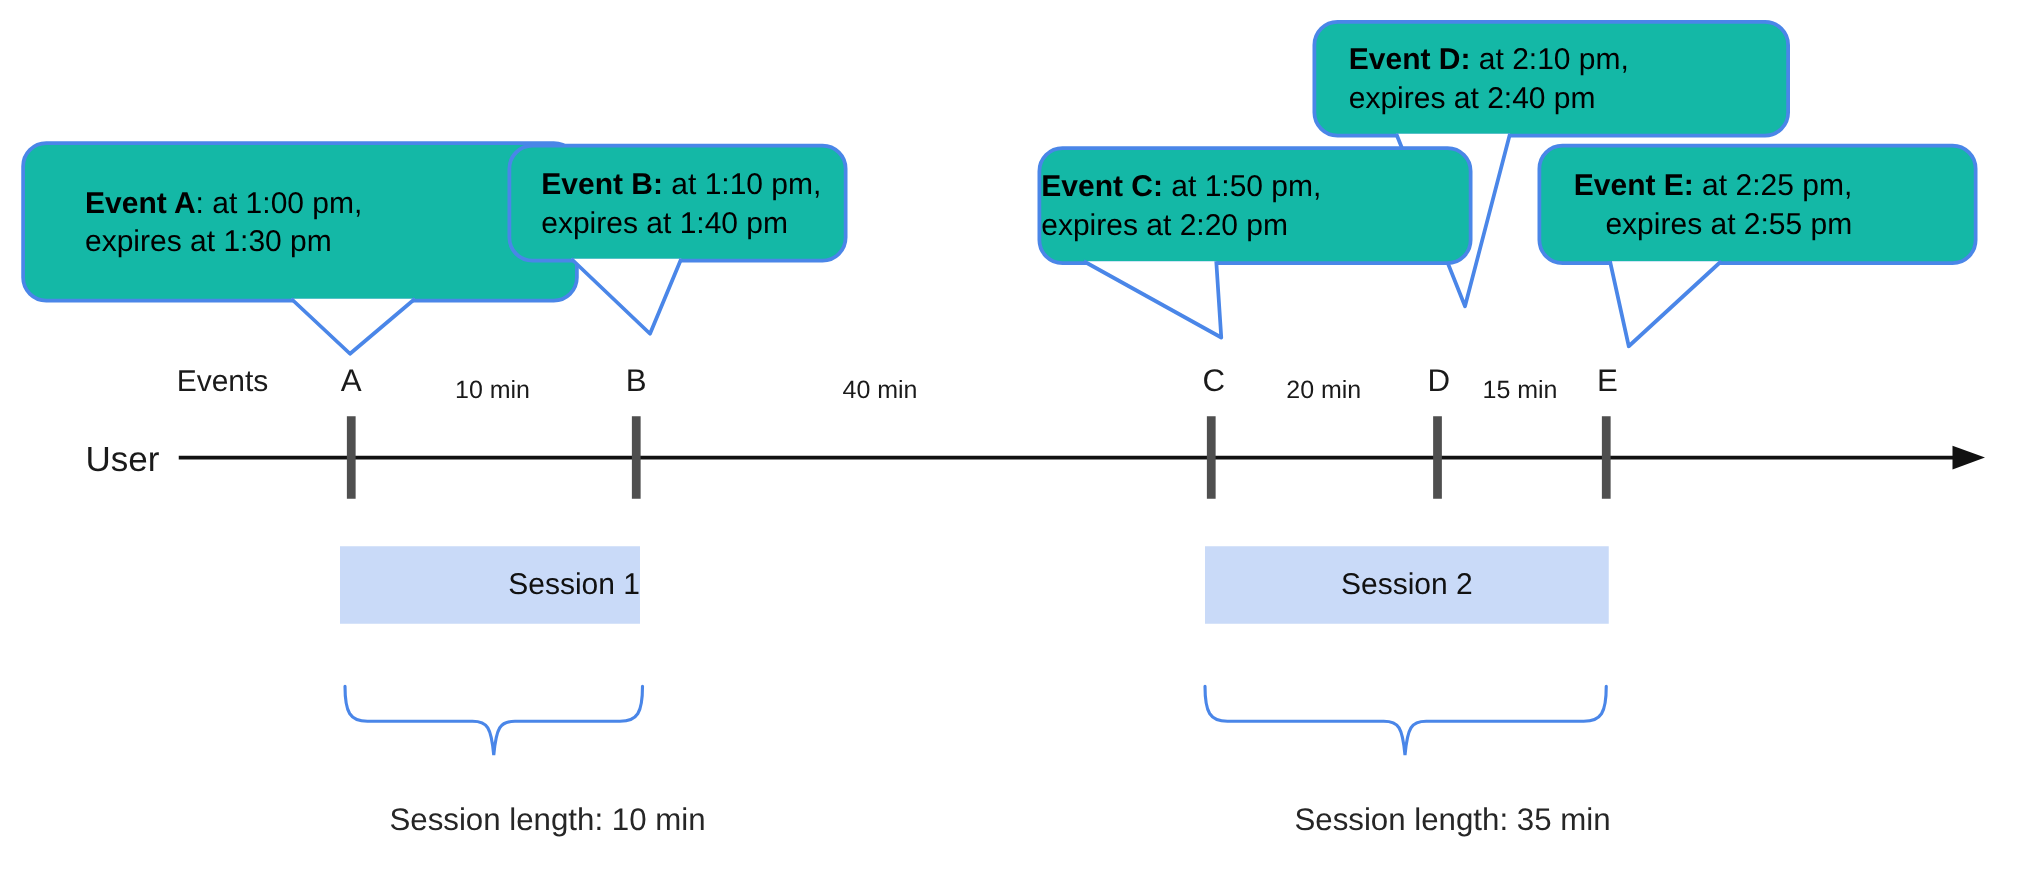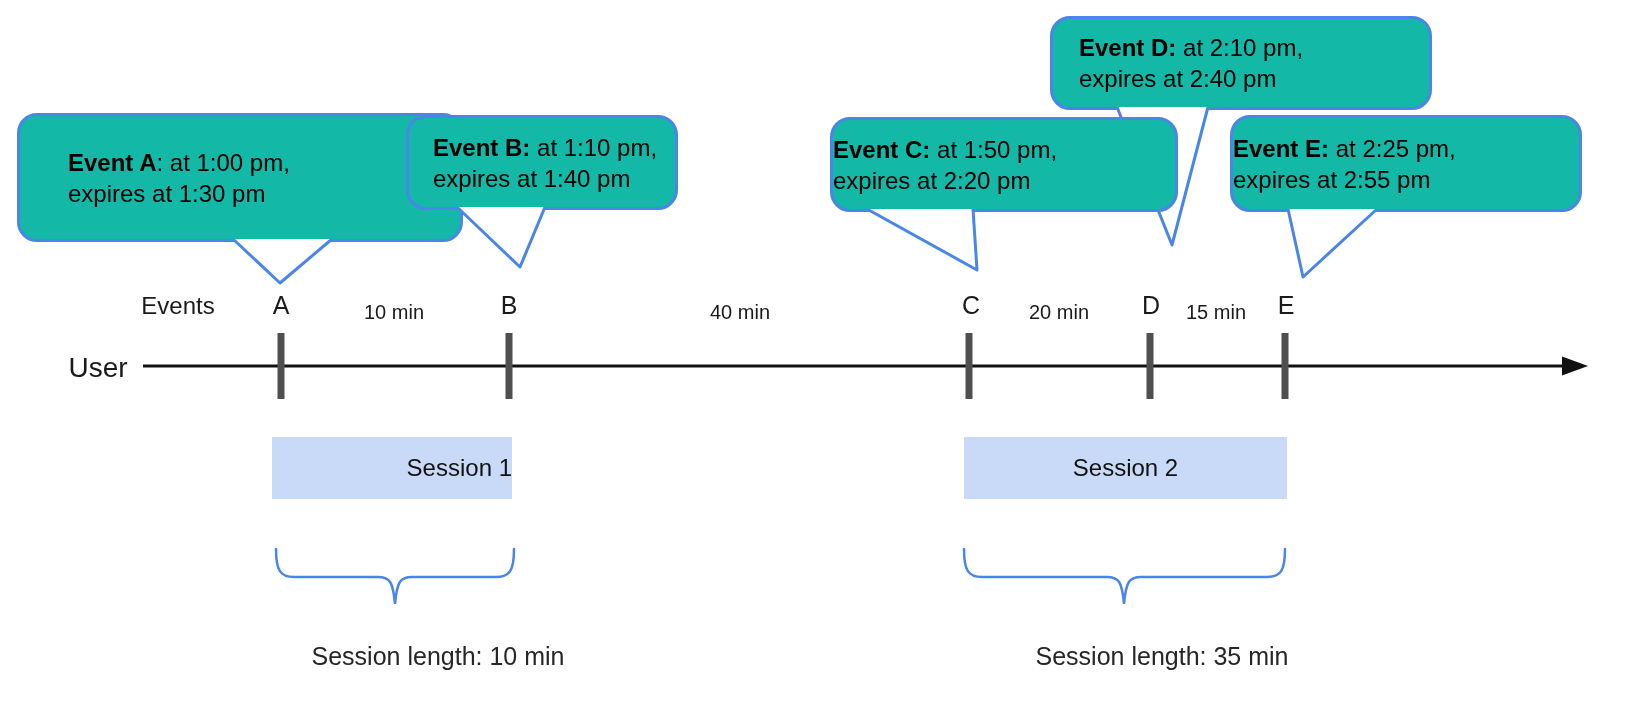--- a/index.html
+++ b/index.html
@@ -66,21 +66,21 @@
     </div>
   </div>
 
   <div class="bubble" style="left:830px;top:117px;width:348px;height:95px;">
     <div class="bubble-text">
       <div><span class="bold">Event C:</span><span> at 1:50 pm,</span></div>
       <div>expires at 2:20 pm</div>
     </div>
   </div>
 
-  <div class="bubble" style="left:1230px;top:115px;width:352px;height:97px;">
+  <div class="bubble" style="left:1230px;top:115px;width:352px;height:97px;padding-left:26px;text-align:right;">
     <div class="bubble-text">
       <div><span class="bold">Event E:</span><span> at 2:25 pm,</span></div>
       <div>expires at 2:55 pm</div>
     </div>
   </div>
 
   <div class="session-bar" style="left:272px;top:437px;width:240px;height:62px;justify-content:flex-end;">
     <span>Session 1</span>
   </div>
   <div class="session-bar" style="left:964px;top:437px;width:323px;height:62px;">
@@ -110,21 +110,21 @@
     <div class="lbl rowlbl" style="left:178px;top:292px;">Events</div>
     <div class="lbl userlbl" style="left:98px;top:352px;">User</div>
 
     <div class="lbl letter" style="left:281px;top:291px;">A</div>
     <div class="lbl letter" style="left:509px;top:291px;">B</div>
     <div class="lbl letter" style="left:971px;top:291px;">C</div>
     <div class="lbl letter" style="left:1151px;top:291px;">D</div>
     <div class="lbl letter" style="left:1286px;top:291px;">E</div>
 
     <div class="lbl mins" style="left:394px;top:301px;">10 min</div>
-    <div class="lbl mins" style="left:740px;top:301px;">40 min</div>
+    <div class="lbl mins" style="left:704px;top:301px;">40 min</div>
     <div class="lbl mins" style="left:1059px;top:301px;">20 min</div>
     <div class="lbl mins" style="left:1216px;top:301px;">15 min</div>
 
     <div class="lbl sesslen" style="left:411px;top:642px;margin-left:27px;">Session length: 10 min</div>
     <div class="lbl sesslen" style="left:1162px;top:642px;">Session length: 35 min</div>
   </div>
 
 </div>
 
 </body></html>

